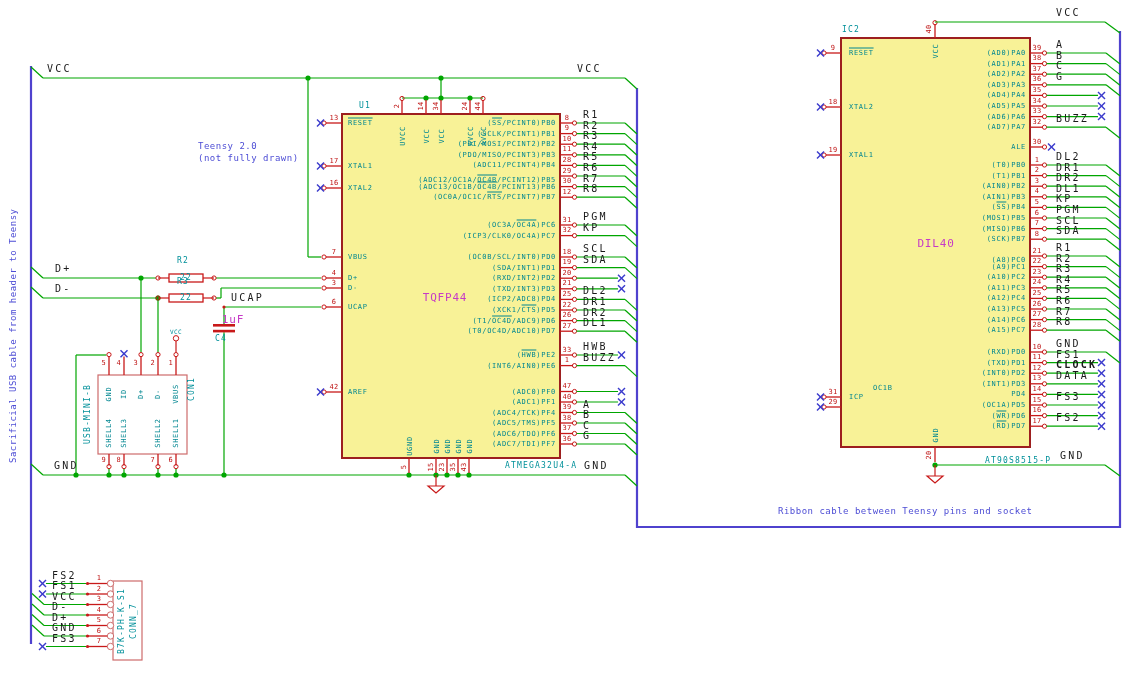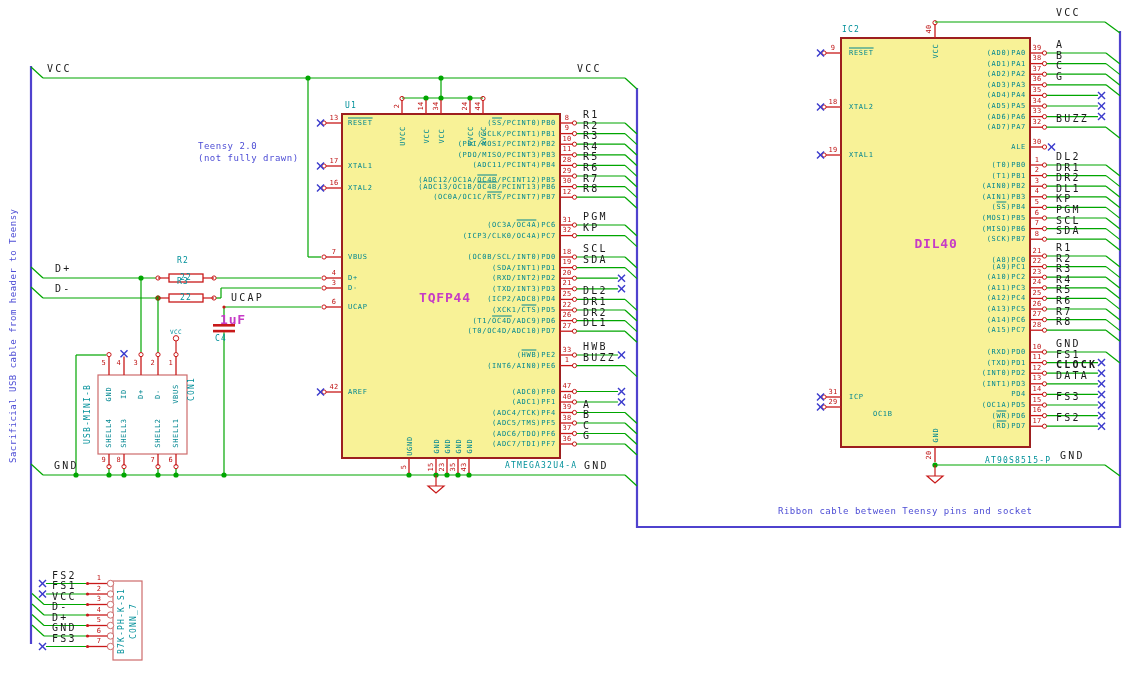--- a/index.html
+++ b/index.html
@@ -4,21 +4,21 @@
 <style>
   html,body{margin:0;padding:0;background:#ffffff;}
   #stage{position:relative;width:1131px;height:690px;background:#ffffff;overflow:hidden;
          font-family:"DejaVu Sans Mono", monospace;}
   #gfx{position:absolute;left:0;top:0;}
   .t{position:absolute;white-space:pre;line-height:1;z-index:5;}
   .nl{font-size:10px;letter-spacing:2.2px;color:#1a1a1a;}
   .pn{font-size:7px;letter-spacing:0.7px;color:#008691;}
   .num{font-size:7px;letter-spacing:0.4px;color:#be1212;}
   .ref{font-size:8px;letter-spacing:1.2px;color:#00909a;}
-  .mag{font-size:13px;letter-spacing:0.8px;color:#c63bc6;font-weight:bold;}
+  .mag{font-size:11px;letter-spacing:0.8px;color:#c63bc6;}
   .tiny{font-size:6px;letter-spacing:0.4px;color:#00909a;}
   .note{font-size:9px;letter-spacing:0.5px;color:#4d4dd5;}
   .ov{text-decoration:overline;}
   #note-vert{position:absolute;left:9px;top:463px;transform:rotate(-90deg);transform-origin:0 0;
              white-space:pre;line-height:1;}
 </style>
 </head>
 <body>
 
 <div id="stage">
@@ -472,21 +472,21 @@
   <div class="t note" style="left:198px;top:146px;transform:translate(0,-50%);">Teensy 2.0</div>
   <div class="t note" style="left:198px;top:158px;transform:translate(0,-50%);">(not fully drawn)</div>
   <div class="t note" style="left:778px;top:511px;transform:translate(0,-50%);">Ribbon cable between Teensy pins and socket</div>
 <div class="t ref" style="left: 183px; top: 261px; transform: translate(-50%, -50%);"><span>R2</span></div>
     <div class="t ref" style="left: 186px; top: 278px; transform: translate(-50%, -50%);"><span>22</span></div>
     <div class="t ref" style="left: 183px; top: 282px; transform: translate(-50%, -50%);"><span>R3</span></div>
     <div class="t ref" style="left: 186px; top: 298px; transform: translate(-50%, -50%);"><span>22</span></div>
     <div class="t mag" style="left: 233px; top: 318.5px; transform: translate(-50%, -50%);"><span>1uF</span></div>
     <div class="t ref" style="left: 221px; top: 338.5px; transform: translate(-50%, -50%);"><span>C4</span></div>
     <div class="t tiny" style="left: 176px; top: 331.5px; transform: translate(-50%, -50%);"><span>VCC</span></div>
-    <div class="t ref" style="left: 345px; top: 106px; transform: translate(0px, -50%);"><span>U1</span></div>
+    <div class="t ref" style="left: 359px; top: 106px; transform: translate(0px, -50%);"><span>U1</span></div>
     <div class="t mag" style="left: 445px; top: 297px; transform: translate(-50%, -50%);"><span>TQFP44</span></div>
     <div class="t ref" style="left: 505px; top: 466px; transform: translate(0px, -50%);"><span>ATMEGA32U4-A</span></div>
     <div class="t num" style="left: 334px; top: 117.5px; transform: translate(-50%, -50%);"><span>13</span></div>
     <div class="t pn" style="left: 348px; top: 123px; transform: translate(0px, -50%);"><span class="ov">RESET</span></div>
     <div class="t num" style="left: 334px; top: 160.5px; transform: translate(-50%, -50%);"><span>17</span></div>
     <div class="t pn" style="left: 348px; top: 166px; transform: translate(0px, -50%);"><span>XTAL1</span></div>
     <div class="t num" style="left: 334px; top: 182.5px; transform: translate(-50%, -50%);"><span>16</span></div>
     <div class="t pn" style="left: 348px; top: 188px; transform: translate(0px, -50%);"><span>XTAL2</span></div>
     <div class="t num" style="left: 334px; top: 251.5px; transform: translate(-50%, -50%);"><span>7</span></div>
     <div class="t pn" style="left: 348px; top: 257px; transform: translate(0px, -50%);"><span>VBUS</span></div>
@@ -597,21 +597,21 @@
     <div class="t ref" style="left: 985px; top: 461px; transform: translate(0px, -50%);"><span>AT90S8515-P</span></div>
     <div class="t num" style="left: 833px; top: 47.5px; transform: translate(-50%, -50%);"><span>9</span></div>
     <div class="t pn" style="left: 849px; top: 53px; transform: translate(0px, -50%);"><span class="ov">RESET</span></div>
     <div class="t num" style="left: 833px; top: 101.5px; transform: translate(-50%, -50%);"><span>18</span></div>
     <div class="t pn" style="left: 849px; top: 107px; transform: translate(0px, -50%);"><span>XTAL2</span></div>
     <div class="t num" style="left: 833px; top: 149.5px; transform: translate(-50%, -50%);"><span>19</span></div>
     <div class="t pn" style="left: 849px; top: 155px; transform: translate(0px, -50%);"><span>XTAL1</span></div>
     <div class="t num" style="left: 833px; top: 391.5px; transform: translate(-50%, -50%);"><span>31</span></div>
     <div class="t pn" style="left: 849px; top: 397px; transform: translate(0px, -50%);"><span>ICP</span></div>
     <div class="t num" style="left: 833px; top: 401.5px; transform: translate(-50%, -50%);"><span>29</span></div>
-    <div class="t pn" style="left: 849px; top: 414px; transform: translate(0px, -50%); padding-left: 24px;"><span>OC1B</span></div>
+    <div class="t pn" style="left: 849px; top: 388px; transform: translate(0px, -50%); padding-left: 24px;"><span>OC1B</span></div>
     <div class="t num" style="left: 929px; top: 28.5px; transform: translate(-50%, -50%) rotate(-90deg);"><span>40</span></div>
     <div class="t pn" style="left: 936px; top: 51px; transform: translate(-50%, -50%) rotate(-90deg);"><span>VCC</span></div>
     <div class="t num" style="left: 929px; top: 454.5px; transform: translate(-50%, -50%) rotate(-90deg);"><span>20</span></div>
     <div class="t pn" style="left: 936px; top: 435px; transform: translate(-50%, -50%) rotate(-90deg);"><span>GND</span></div>
     <div class="t num" style="left: 1037px; top: 47.5px; transform: translate(-50%, -50%);"><span>39</span></div>
     <div class="t pn" style="left: 1026px; top: 53px; transform: translate(-100%, -50%);"><span>(AD0)PA0</span></div>
     <div class="t nl" style="left: 1056px; top: 45px; transform: translate(0px, -50%);"><span>A</span></div>
     <div class="t num" style="left: 1037px; top: 58.1px; transform: translate(-50%, -50%);"><span>38</span></div>
     <div class="t pn" style="left: 1026px; top: 63.6px; transform: translate(-100%, -50%);"><span>(AD1)PA1</span></div>
     <div class="t nl" style="left: 1056px; top: 55.6px; transform: translate(0px, -50%);"><span>B</span></div>

